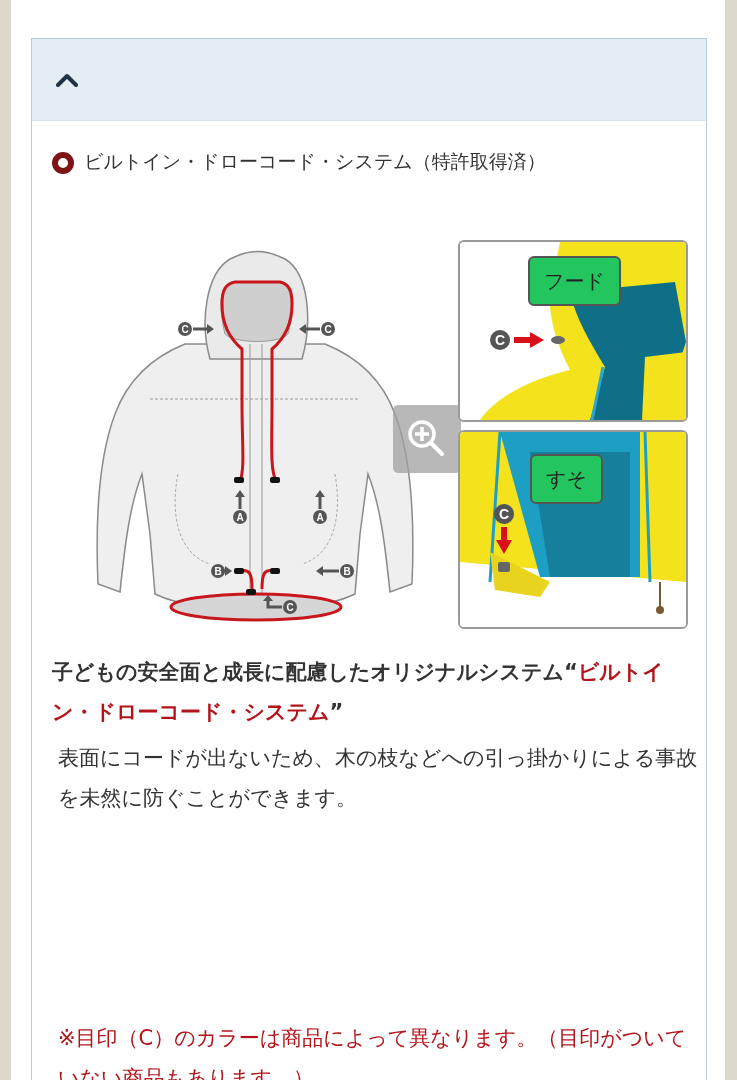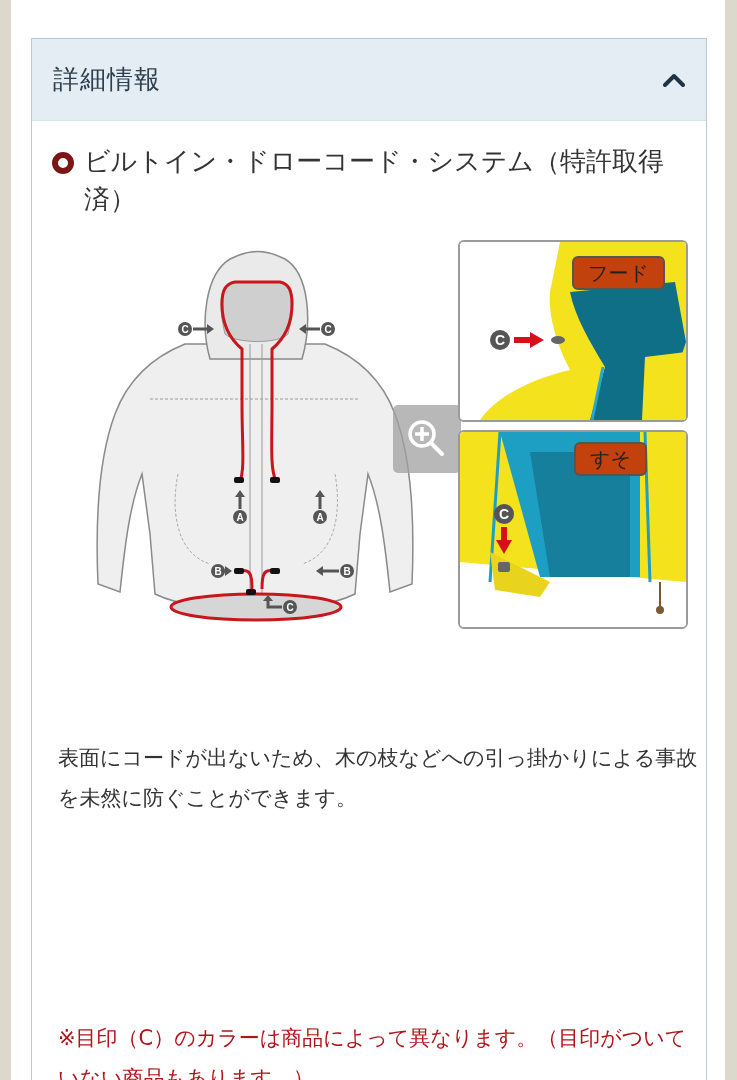--- a/index.html
+++ b/index.html
@@ -30,58 +30,57 @@
   .chevron { width: 28px; height: 28px; display: flex; align-items: center; justify-content: center; }
   .feature-title {
     position: absolute; left: 20px; top: 103px; width: 630px;
     display: flex; align-items: flex-start;
   }
   .bullet {
     width: 22px; height: 22px; flex: 0 0 22px; margin-top: 10px; margin-right: 10px;
     border-radius: 50%; box-sizing: border-box;
     border: 6px solid #7d1416; background: #fff;
   }
-  .feature-title-text { font-size: 26px; line-height: 38px; color: #333; }
+  .feature-title-text { font-size: 19px; line-height: 38px; color: #333; }
 
   .diagram {
     position: absolute; left: 58px; top: 205px; width: 330px; height: 378px;
   }
   .zoom-btn {
     position: absolute; left: 303px; top: 161px; width: 68px; height: 68px;
     background: rgba(160,160,160,0.75); border-radius: 5px;
     display: flex; align-items: center; justify-content: center; cursor: pointer;
   }
   .photo {
     position: absolute; left: 426px; width: 226px; border: 2px solid #9a9a9a; border-radius: 6px;
     overflow: hidden; background: #fff;
   }
   .photo-hood { top: 201px; height: 178px; }
   .photo-hem { top: 391px; height: 195px; }
   .photo-label {
-    position: absolute; background: #c2410c; border: 2px solid #555; border-radius: 6px;
-    font-size: 20px; color: #222; padding: 2px 14px; line-height: 26px; margin-left: 44px;
+    position: absolute; background: #22c55e; border: 2px solid #555; border-radius: 6px;
+    font-size: 20px; color: #222; padding: 10px 14px; line-height: 26px;
   }
 
   .text-block {
     position: absolute; left: 20px; width: 640px; font-size: 21px; line-height: 40px; color: #333;
   }
   .lead { top: 613px; font-weight: bold; }
   .lead .red { color: #b3141b; }
   .body1 { top: 693px; }
   .body2 { top: 813px; }
   .note { top: 973px; color: #b3141b; }
   p { margin: 6px; }
 </style>
 </head>
 <body>
 
 <div class="card">
   <div class="panel">
     <div class="panel-header">
-      <span class="panel-title">詳細情報</span>
       <span class="chevron">
         <svg width="22" height="14" viewBox="0 0 22 14">
             <path d="M2 12 L11 3 L20 12" fill="none" stroke="#1f3344" stroke-width="4" stroke-linecap="round" stroke-linejoin="round"></path>
           </svg>
       </span>
     </div>
 
     <div class="feature-title">
       <span class="bullet"></span>
       <span class="feature-title-text">ビルトイン・ドローコード・システム（特許取得済）</span>
@@ -182,19 +181,22 @@
         <path d="M40 0 L30 150 M185 0 L190 150" stroke="#1d9fc4" stroke-width="3"></path>
         <path d="M30 120 L90 150 L80 165 L35 158 Z" fill="#e8d41c"></path>
         <rect x="38" y="130" width="12" height="10" rx="2" fill="#666"></rect>
         <circle cx="44" cy="82" r="10" fill="#555"></circle>
         <text x="44" y="87" font-family="Liberation Sans, sans-serif" font-size="14" font-weight="bold" fill="#fff" text-anchor="middle">C</text>
         <path d="M44 95 L44 110" stroke="#d8101a" stroke-width="6"></path>
           <path d="M36 108 L44 122 L52 108 Z" fill="#d8101a"></path>
         <circle cx="200" cy="178" r="4" fill="#7a5a30"></circle>
           <path d="M200 150 L200 175" stroke="#7a5a30" stroke-width="2"></path>
       </svg>
-      <span class="photo-label" style="left:70px; top:10px;">すそ</span>
-    </div>
-
+      <span class="photo-label" style="left:70px; top:22px;">すそ</span>
+    </div>
+
+    <div class="text-block lead">
+      <span>子どもの安全面と成長に配慮したオリジナルシステム“</span><span class="red">ビルトイン・ドローコード・システム</span><span>”</span>
+    </div>
     <p class="text-block body1">表面にコードが出ないため、木の枝などへの引っ掛かりによる事故を未然に防ぐことができます。</p>
     <p class="text-block note">※目印（C）のカラーは商品によって異なります。（目印がついていない商品もあります。）</p>
   </div>
 </div>
 
 </body></html>

